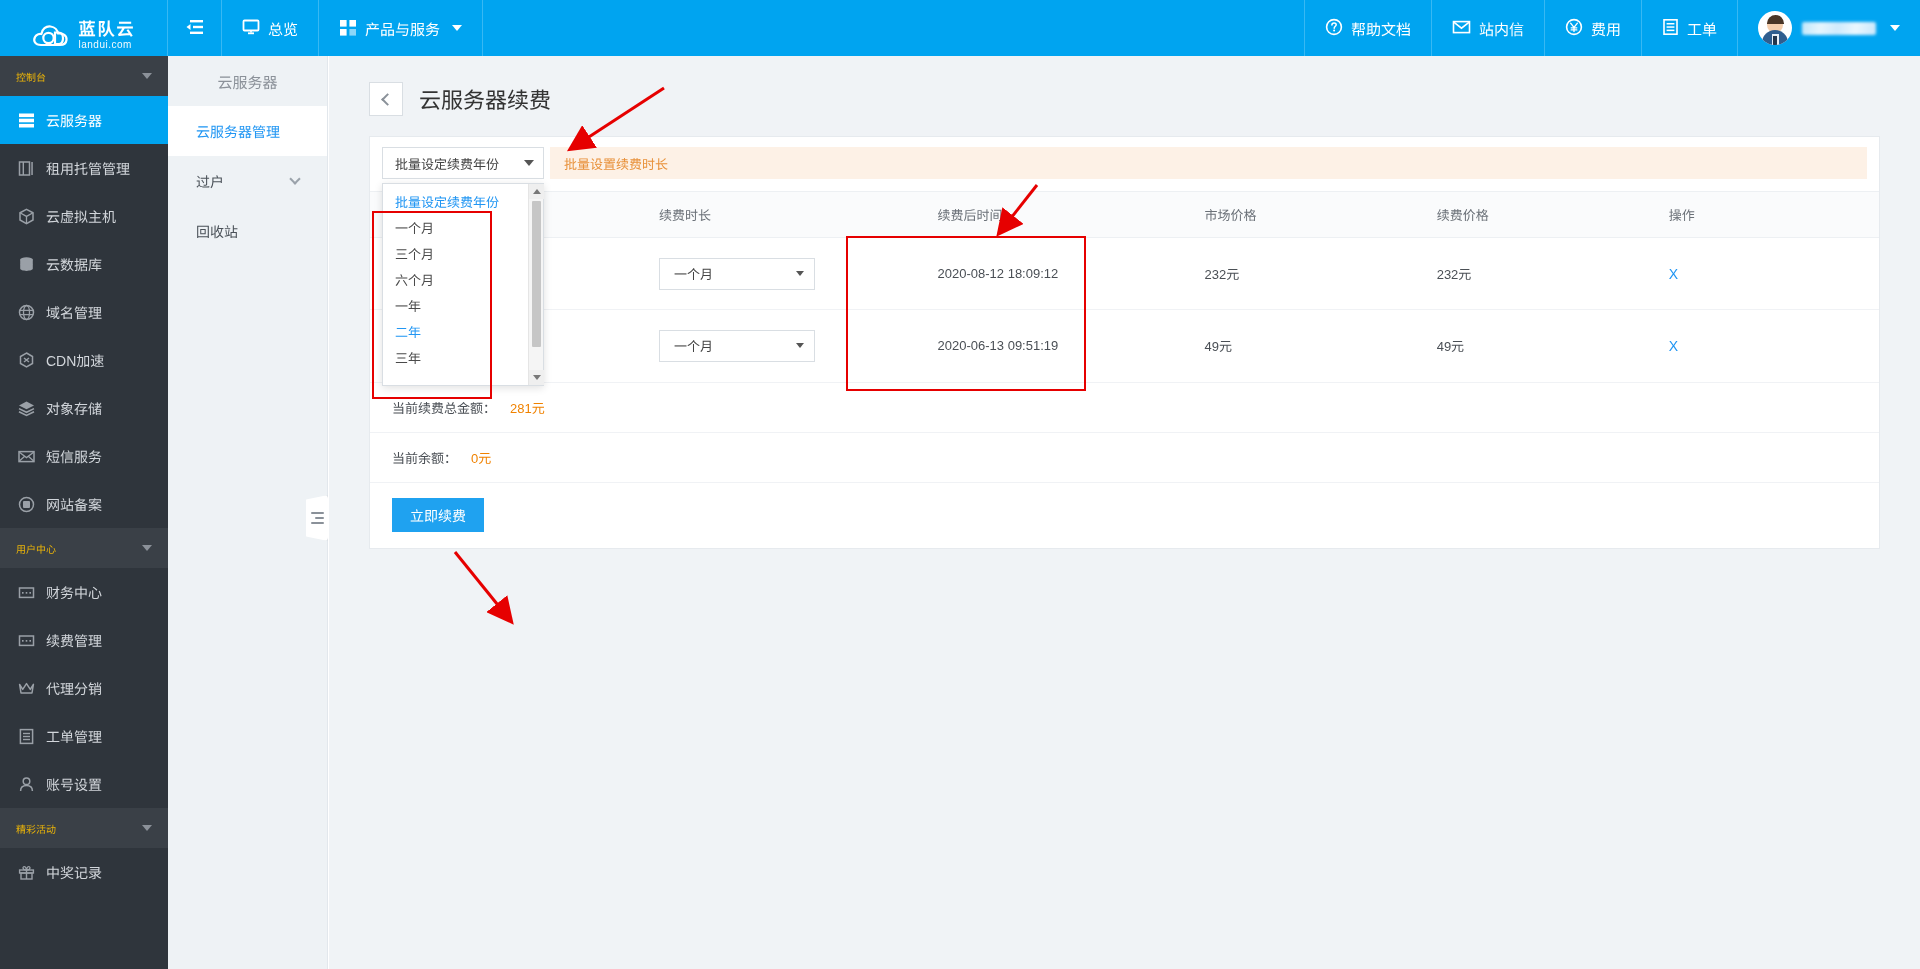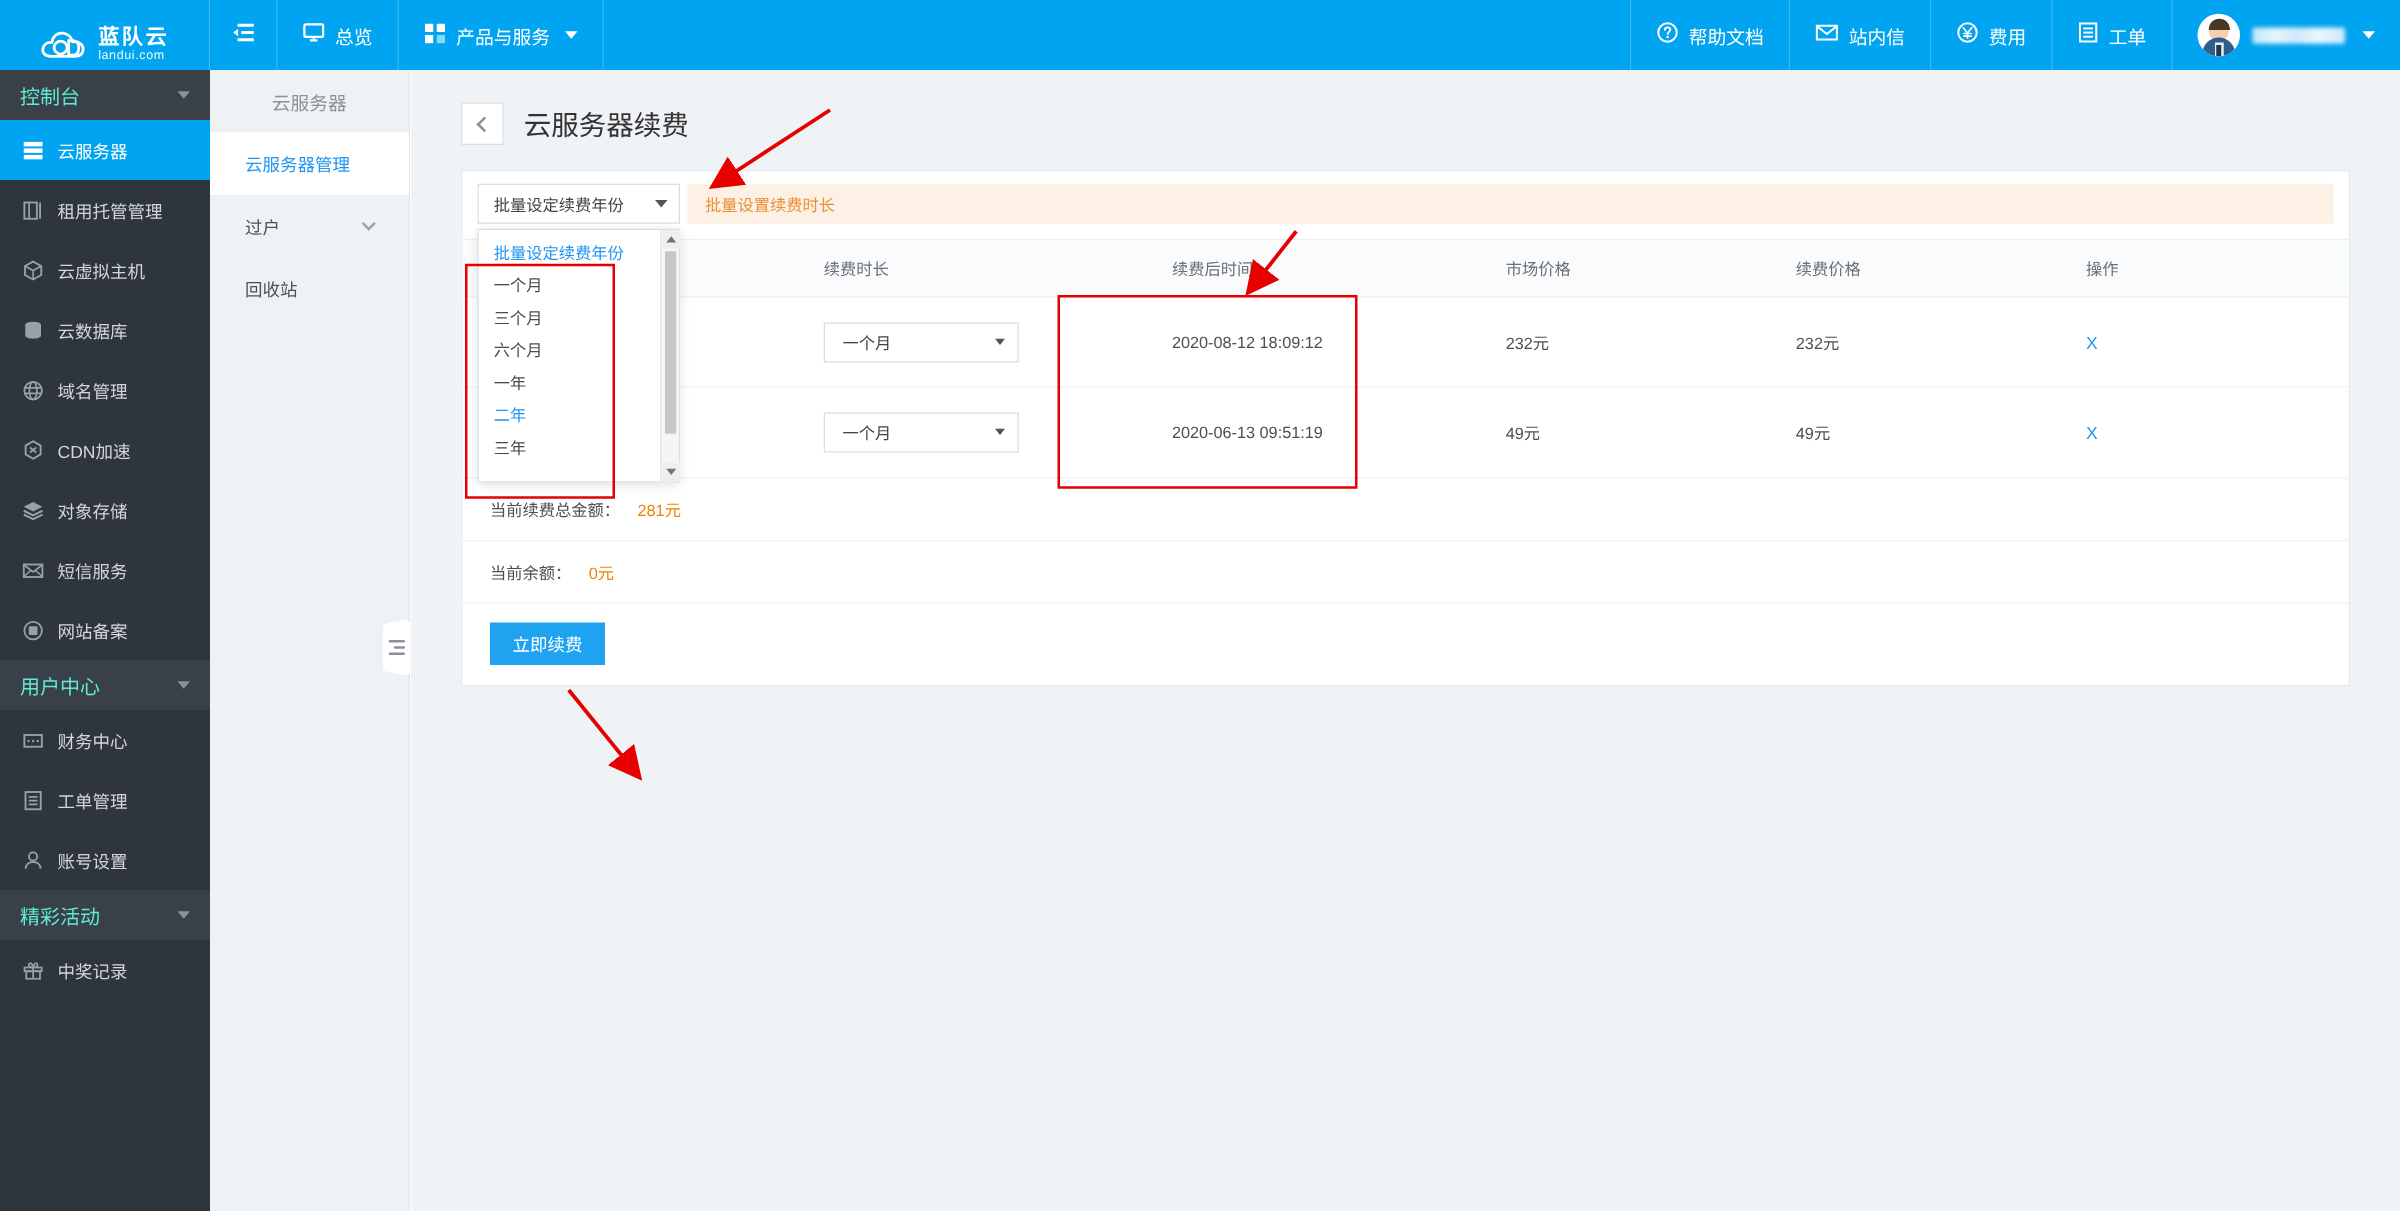--- a/index.html
+++ b/index.html
@@ -54,21 +54,21 @@
     filter: blur(1.6px);
   }
 
   
   .sidebar {
     position: absolute; top: 56px; left: 0; width: 168px; height: 913px;
     background: #2f353c; color: #c9cdd2; overflow: hidden;
   }
   .sb-group {
     height: 40px; display: flex; align-items: center; padding: 12px 16px;
-    background: #3a4047; color: #5eead4; font-size: 16px; justify-content: space-between;
+    background: #3a4047; color: #eab308; font-size: 10px; justify-content: space-between;
     cursor: pointer;
   }
   .sb-group .caret { width:0;height:0;border-left:5px solid transparent;border-right:5px solid transparent;border-top:6px solid #8b9199; }
   .sb-item {
     height: 48px; display: flex; align-items: center; gap: 11px; padding: 0 0 0 18px;
     font-size: 14px; color: #d2d6db; cursor: pointer;
   }
   .sb-item.active { background: #00a4f0; color: #fff; }
   .sb-ico { width: 17px; height: 17px; flex: none; display: block; }
 
@@ -417,21 +417,40 @@
         <svg width="17" height="17" viewBox="0 0 17 17">
             <rect x="1.5" y="4" width="14" height="9.4" fill="none" stroke="#9aa0a7" stroke-width="1.5"></rect>
             <rect x="4" y="8" width="1.6" height="1.7" fill="#9aa0a7"></rect>
             <rect x="7.7" y="8" width="1.6" height="1.7" fill="#9aa0a7"></rect>
             <rect x="11.4" y="8" width="1.6" height="1.7" fill="#9aa0a7"></rect>
           </svg>
       </span>
       <span>财务中心</span>
     </div>
 
-
+    <div class="sb-item">
+      <span class="sb-ico">
+        <svg width="17" height="17" viewBox="0 0 17 17">
+            <rect x="1.5" y="4" width="14" height="9.4" fill="none" stroke="#9aa0a7" stroke-width="1.5"></rect>
+            <rect x="4" y="8" width="1.6" height="1.7" fill="#9aa0a7"></rect>
+            <rect x="7.7" y="8" width="1.6" height="1.7" fill="#9aa0a7"></rect>
+            <rect x="11.4" y="8" width="1.6" height="1.7" fill="#9aa0a7"></rect>
+          </svg>
+      </span>
+      <span>续费管理</span>
+    </div>
+
+    <div class="sb-item">
+      <span class="sb-ico">
+        <svg width="17" height="17" viewBox="0 0 17 17">
+            <path d="M1.6 4.4 L4.7 9.4 L8.5 3.6 L12.3 9.4 L15.4 4.4 L14 13 L3 13 Z" fill="none" stroke="#9aa0a7" stroke-width="1.5" stroke-linejoin="round"></path>
+          </svg>
+      </span>
+      <span>代理分销</span>
+    </div>
 
     <div class="sb-item">
       <span class="sb-ico">
         <svg width="17" height="17" viewBox="0 0 17 17">
             <rect x="2.4" y="1.6" width="12.2" height="13.8" fill="none" stroke="#9aa0a7" stroke-width="1.5"></rect>
             <rect x="5" y="4.8" width="7" height="1.4" fill="#9aa0a7"></rect>
             <rect x="5" y="7.8" width="7" height="1.4" fill="#9aa0a7"></rect>
             <rect x="5" y="10.8" width="7" height="1.4" fill="#9aa0a7"></rect>
           </svg>
       </span>

